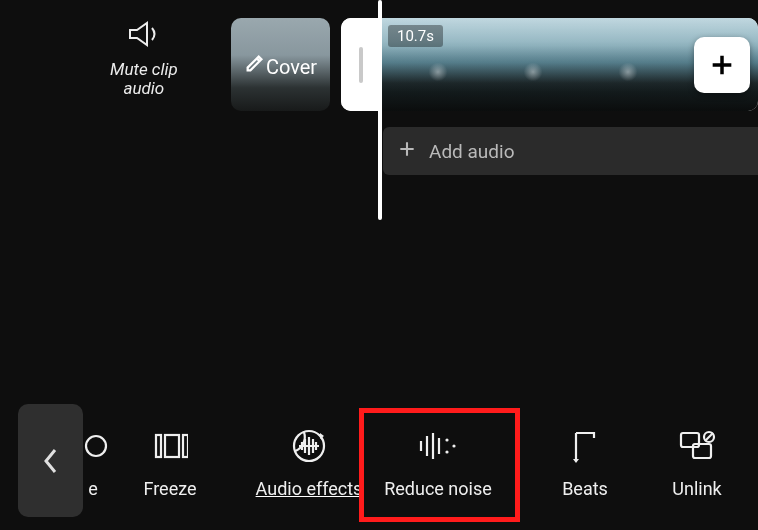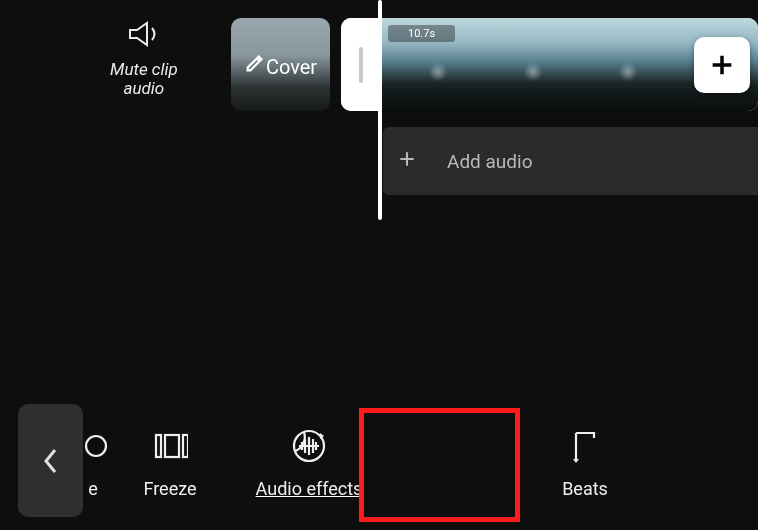--- a/index.html
+++ b/index.html
@@ -120,22 +120,22 @@
       background:
         radial-gradient(circle at 60% 58%, rgba(255,255,255,0.4) 0, rgba(255,255,255,0) 12%),
         linear-gradient(180deg, rgba(255,255,255,0.1) 30%, rgba(0,0,0,0.25) 80%);
     }
     .duration-badge {
       position: absolute;
       top: 7px;
       left: 7px;
       background: rgba(0,0,0,0.35);
       color: #fff;
-      font-size: 11px;
-      padding: 2px 20px;
+      font-size: 15px;
+      padding: 2px 9px;
       border-radius: 3px;
       z-index: 2;
     }
     .add-button {
       position: absolute;
       right: 8px;
       top: 50%;
       transform: translateY(-50%);
       width: 56px;
       height: 56px;
@@ -153,28 +153,28 @@
       height: 28px;
       stroke: #000;
       stroke-width: 3;
     }
 
     .audio-track {
       position: absolute;
       left: 383px;
       right: 0;
       top: 127px;
-      height: 68px;
+      height: 48px;
       background: #2b2b2b;
       border-top-left-radius: 6px;
       border-bottom-left-radius: 6px;
       display: flex;
       align-items: center;
       padding-left: 14px;
-      gap: 30px;
+      gap: 12px;
       cursor: pointer;
     }
     .audio-track svg {
       width: 20px;
       height: 20px;
       stroke: #b9b9b9;
       stroke-width: 2.5;
     }
     .audio-track-label {
       font-size: 19px;
@@ -367,28 +367,53 @@
         <svg width="38" height="38" viewBox="0 0 38 38">
           <circle cx="19" cy="19" r="15"></circle>
           <path d="M9 19 H29 M12 15 V23 M15 12 V26 M19 10 V28 M23 12 V26 M26 15 V23"></path>
           <path d="M4 19 A15 15 0 0 0 19 4" transform="rotate(-20 19 19)"></path>
           <polygon points="30,6 34,9 30,12" fill="#efefef" stroke="none"></polygon>
         </svg>
       </span>
       <span class="tool-label">Audio effects</span>
     </div>
 
+    <div class="tool-item ti-reduce-noise">
+      <span class="icon">
+        <svg width="44" height="30" viewBox="0 0 44 30">
+          <line x1="5" y1="10" x2="5" y2="20"></line>
+          <line x1="11" y1="5" x2="11" y2="25"></line>
+          <line x1="17" y1="2" x2="17" y2="28"></line>
+          <line x1="23" y1="7" x2="23" y2="23"></line>
+          <circle cx="31" cy="9" r="1.6" fill="#efefef" stroke="none"></circle>
+          <circle cx="31" cy="21" r="1.6" fill="#efefef" stroke="none"></circle>
+          <circle cx="38" cy="15" r="1.6" fill="#efefef" stroke="none"></circle>
+        </svg>
+      </span>
+      <span class="tool-label">Reduce noise</span>
+    </div>
 
     <div class="tool-item ti-beats">
       <span class="icon">
         <svg width="30" height="34" viewBox="0 0 30 34">
           <path d="M6 4 H24 V9"></path>
           <line x1="6" y1="4" x2="6" y2="30"></line>
           <polygon points="3,30 9,30 6,34" fill="#efefef" stroke="none"></polygon>
         </svg>
       </span>
       <span class="tool-label">Beats</span>
     </div>
 
+    <div class="tool-item ti-unlink">
+      <span class="icon">
+        <svg width="38" height="34" viewBox="0 0 38 34">
+          <rect x="3" y="4" width="18" height="14" rx="2"></rect>
+          <rect x="15" y="15" width="18" height="14" rx="2"></rect>
+          <circle cx="31" cy="8" r="5"></circle>
+          <line x1="27" y1="12" x2="35" y2="4"></line>
+        </svg>
+      </span>
+      <span class="tool-label">Unlink</span>
+    </div>
   </div>
 </div>
 
 <div class="highlight-box"></div>
 
 </body></html>

